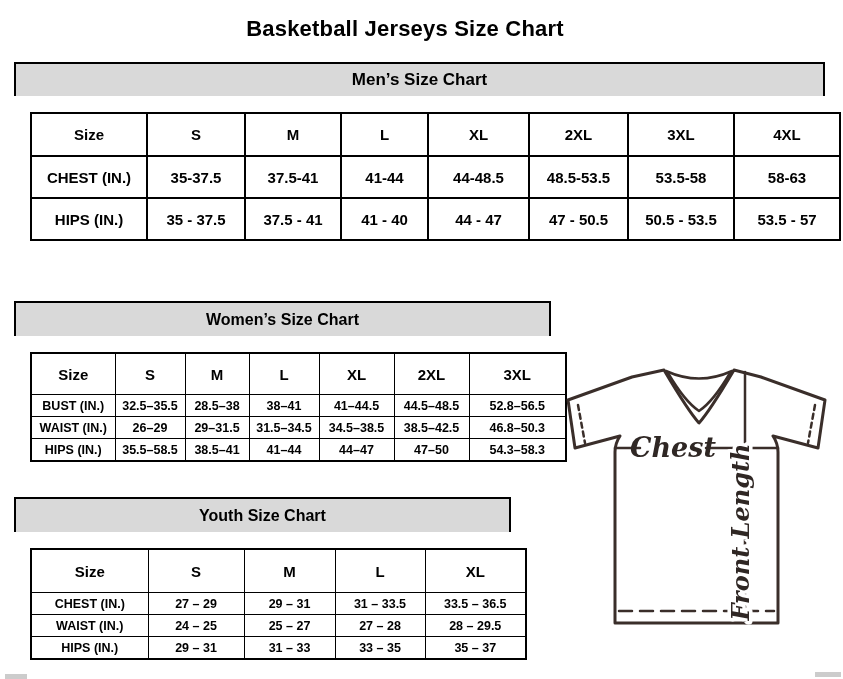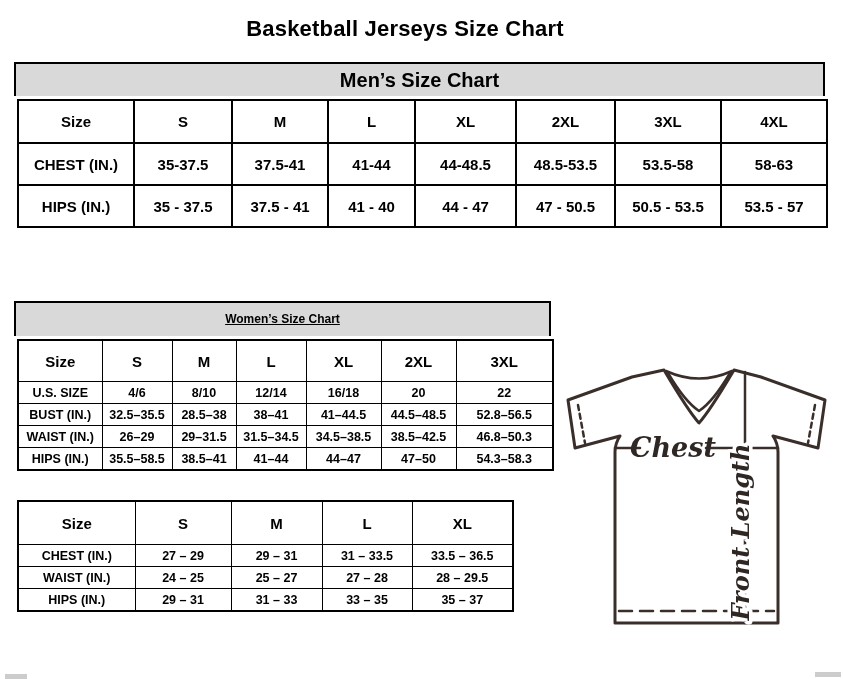--- a/index.html
+++ b/index.html
@@ -13,36 +13,36 @@
     text-align:center; font-size:22px; font-weight:bold;
     letter-spacing:0.2px;
   }
   .chart { position:absolute; background:#fff; }
   .chart-title {
     background:#d9d9d9; border:2px solid #000;
     font-weight:bold; text-align:center;
   }
   .chart table {
     border-collapse:collapse; width:100%; table-layout:fixed;
-    margin:3px;
+    margin:16px;
   }
   .chart th, .chart td {
     text-align:center; font-weight:bold; padding:0;
     overflow:hidden; white-space:nowrap;
   }
   
   .men { left:14px; top:62px; width:811px; }
-  .men .chart-title { height:32px; line-height:32px; font-size:20px; border-bottom:none; }
+  .men .chart-title { height:32px; line-height:32px; font-size:17px; border-bottom:none; }
   .men th, .men td { border:2px solid #000; }
   .men thead th { height:41px; font-size:15px; }
   .men tbody th { font-size:14px; }
   .men tbody td, .men tbody th { height:40px; font-size:15px; }
   
   .women { left:14px; top:301px; width:537px; }
-  .women .chart-title { height:33px; line-height:33px; font-size:12px; border-bottom:none;text-decoration:underline; }
+  .women .chart-title { height:33px; line-height:33px; font-size:16px; border-bottom:none; }
   .women table { border:2px solid #000; }
   .women th, .women td { border:1px solid #000; }
   .women thead th { height:40px; font-size:15px; }
   .women tbody th { font-size:11.5px; }
   .women tbody td, .women tbody th { height:21px; font-size:12.5px; }
   
   .youth { left:14px; top:497px; width:497px; }
   .youth .chart-title { height:33px; line-height:33px; font-size:16px; border-bottom:none; }
   .youth table { border:2px solid #000; }
   .youth th, .youth td { border:1px solid #000; }
@@ -129,29 +129,20 @@
           <th>S</th>
           <th>M</th>
           <th>L</th>
           <th>XL</th>
           <th>2XL</th>
           <th>3XL</th>
         </tr>
       </thead>
       <tbody>
         <tr>
-          <th>U.S. SIZE</th>
-          <td>4/6</td>
-          <td>8/10</td>
-          <td>12/14</td>
-          <td>16/18</td>
-          <td>20</td>
-          <td>22</td>
-        </tr>
-        <tr>
           <th>BUST (IN.)</th>
           <td>32.5–35.5</td>
           <td>28.5–38</td>
           <td>38–41</td>
           <td>41–44.5</td>
           <td>44.5–48.5</td>
           <td>52.8–56.5</td>
         </tr>
         <tr>
           <th>WAIST (IN.)</th>
@@ -169,20 +160,21 @@
           <td>41–44</td>
           <td>44–47</td>
           <td>47–50</td>
           <td>54.3–58.3</td>
         </tr>
       </tbody>
     </table>
 </div>
 
 <div class="chart youth">
+  <div class="chart-title">Youth Size Chart</div>
   <table>
       <colgroup>
         <col style="width: 117px;">
         <col style="width: 96px;">
         <col style="width: 91px;">
         <col style="width: 90px;">
         <col>
       </colgroup>
       <thead>
         <tr>

